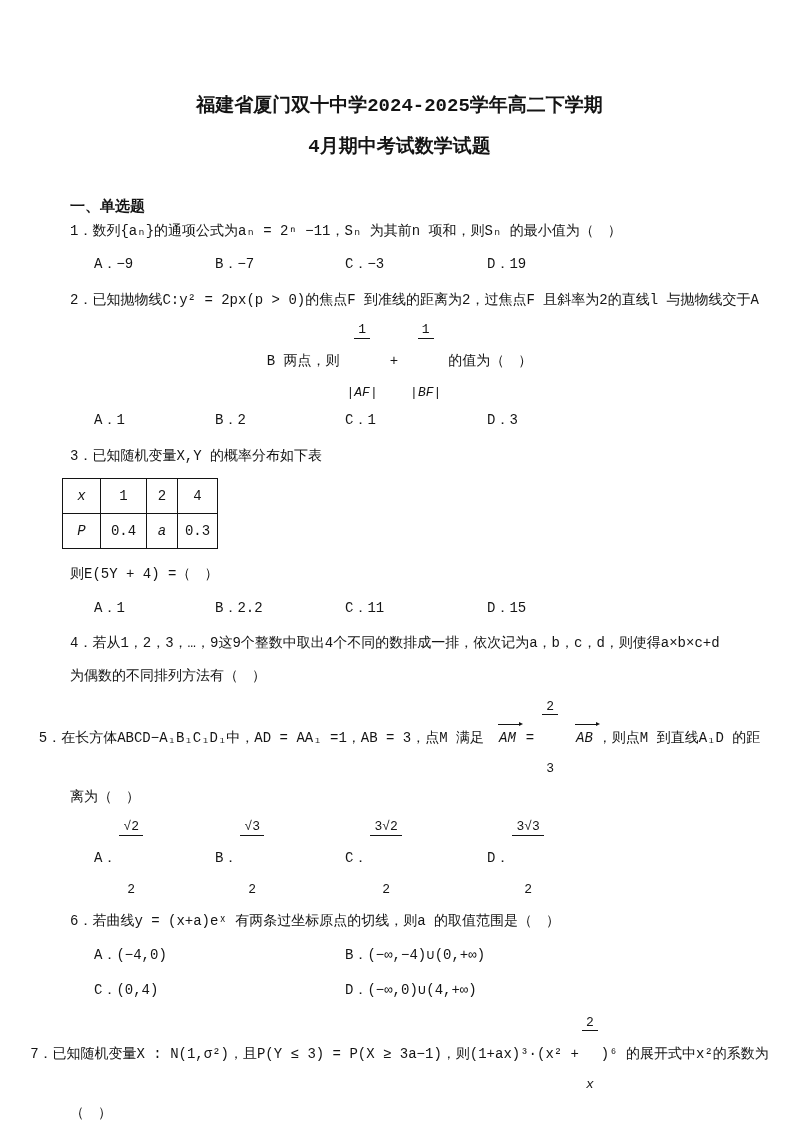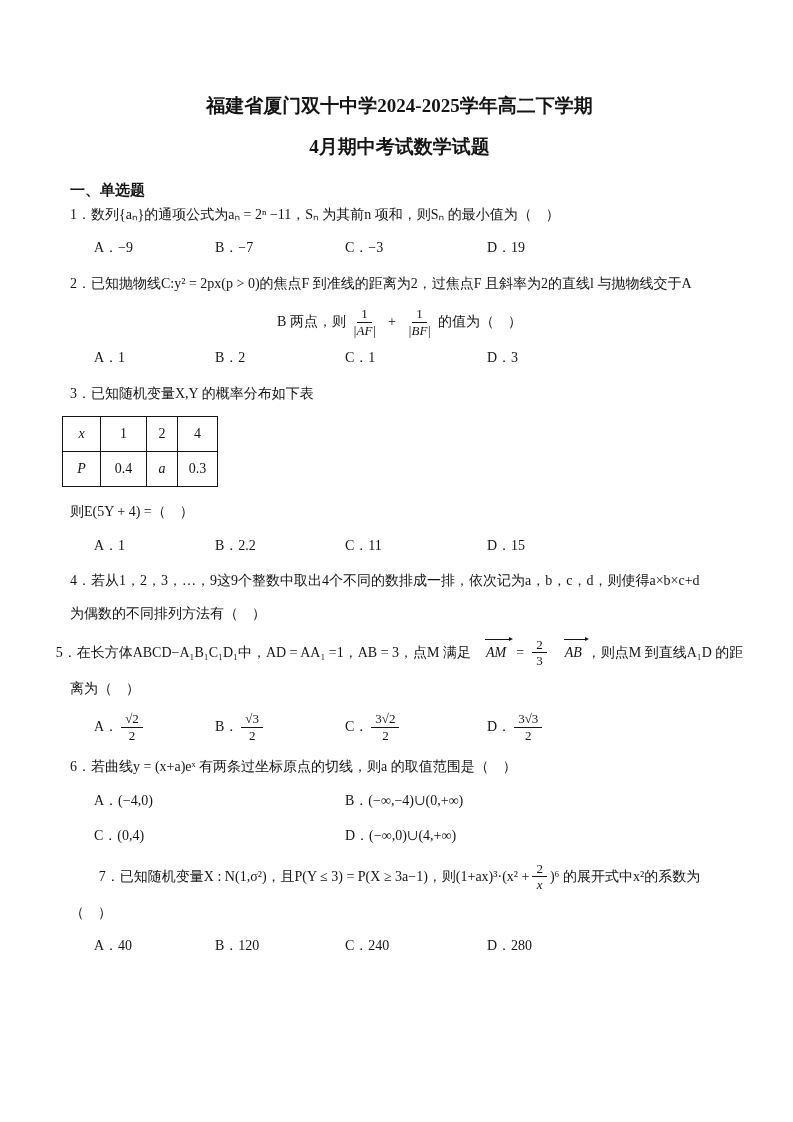--- a/index.html
+++ b/index.html
@@ -1,33 +1,33 @@
 <!DOCTYPE html>
 <html><head>
 <meta charset="utf-8">
 <style>
   * { margin:0; padding:0; box-sizing:border-box; }
   html,body { background:#ffffff; }
   .page {
     width:793px; height:1122px; margin:0 auto; background:#ffffff; color:#141414;
-    font-family:Liberation Serif, serif;
+    font-family:Liberation Mono, monospace;
     padding:92px 64px 0 70px; overflow:hidden; position:relative;
   }
   .title { text-align:center; font-weight:700; font-size:19px; line-height:1.5; margin-bottom:12px; }
-  .title.t2 { margin-bottom:20px; }
+  .title.t2 { margin-bottom:36px; }
   .section { font-weight:700; font-size:15px; margin-bottom:4px; }
   .row { font-size:14px; line-height:1.6; margin-bottom:11px; white-space:nowrap; }
   .mrow { display:flex; align-items:center; margin-bottom:9px;justify-content:center; }
   .opts { display:flex; align-items:center; padding-left:24px; font-size:14px; line-height:1.6; margin-bottom:13px; }
   .opt { display:inline-flex; align-items:center; white-space:nowrap; }
   .opt.c1 { width:121px; } .opt.c2 { width:130px; } .opt.c3 { width:142px; }
   .opt.w  { width:251px; }
   .frac { display:inline-flex; flex-direction:column; align-items:center; vertical-align:middle; margin:0 3px; font-size:13px; line-height:1.2; }
   .frac .fn { padding:0 4px; border-bottom:1px solid #141414; text-align:center; }
-  .frac .fd { padding:0 4px; text-align:center; }
+  .frac .fd { padding:0 4px; text-align:center;margin-top:46px; }
   .mop { margin:0 5px; }
   .vec { font-style:italic; position:relative; margin:0 4px 0 14px; padding:0 1px; }
   .vec::after { content:""; position:absolute; left:0; right:-2px; top:-3px; border-top:1px solid #141414; }
   .vec::before { content:""; position:absolute; right:-6px; top:-5px; border-top:2px solid transparent; border-bottom:2px solid transparent; border-left:4px solid #141414; }
   .ptable { border-collapse:collapse; margin:4px 0 14px -8px; font-size:14px; }
   .ptable td { border:1.5px solid #141414; text-align:center; padding:9px 0; min-width:30px; }
   .ptable td.c0 { width:38px; } .ptable td.c1 { width:46px; } .ptable td.c2 { width:31px; } .ptable td.c3 { width:40px; }
   .var { font-style:italic; }
 </style>
 </head>

